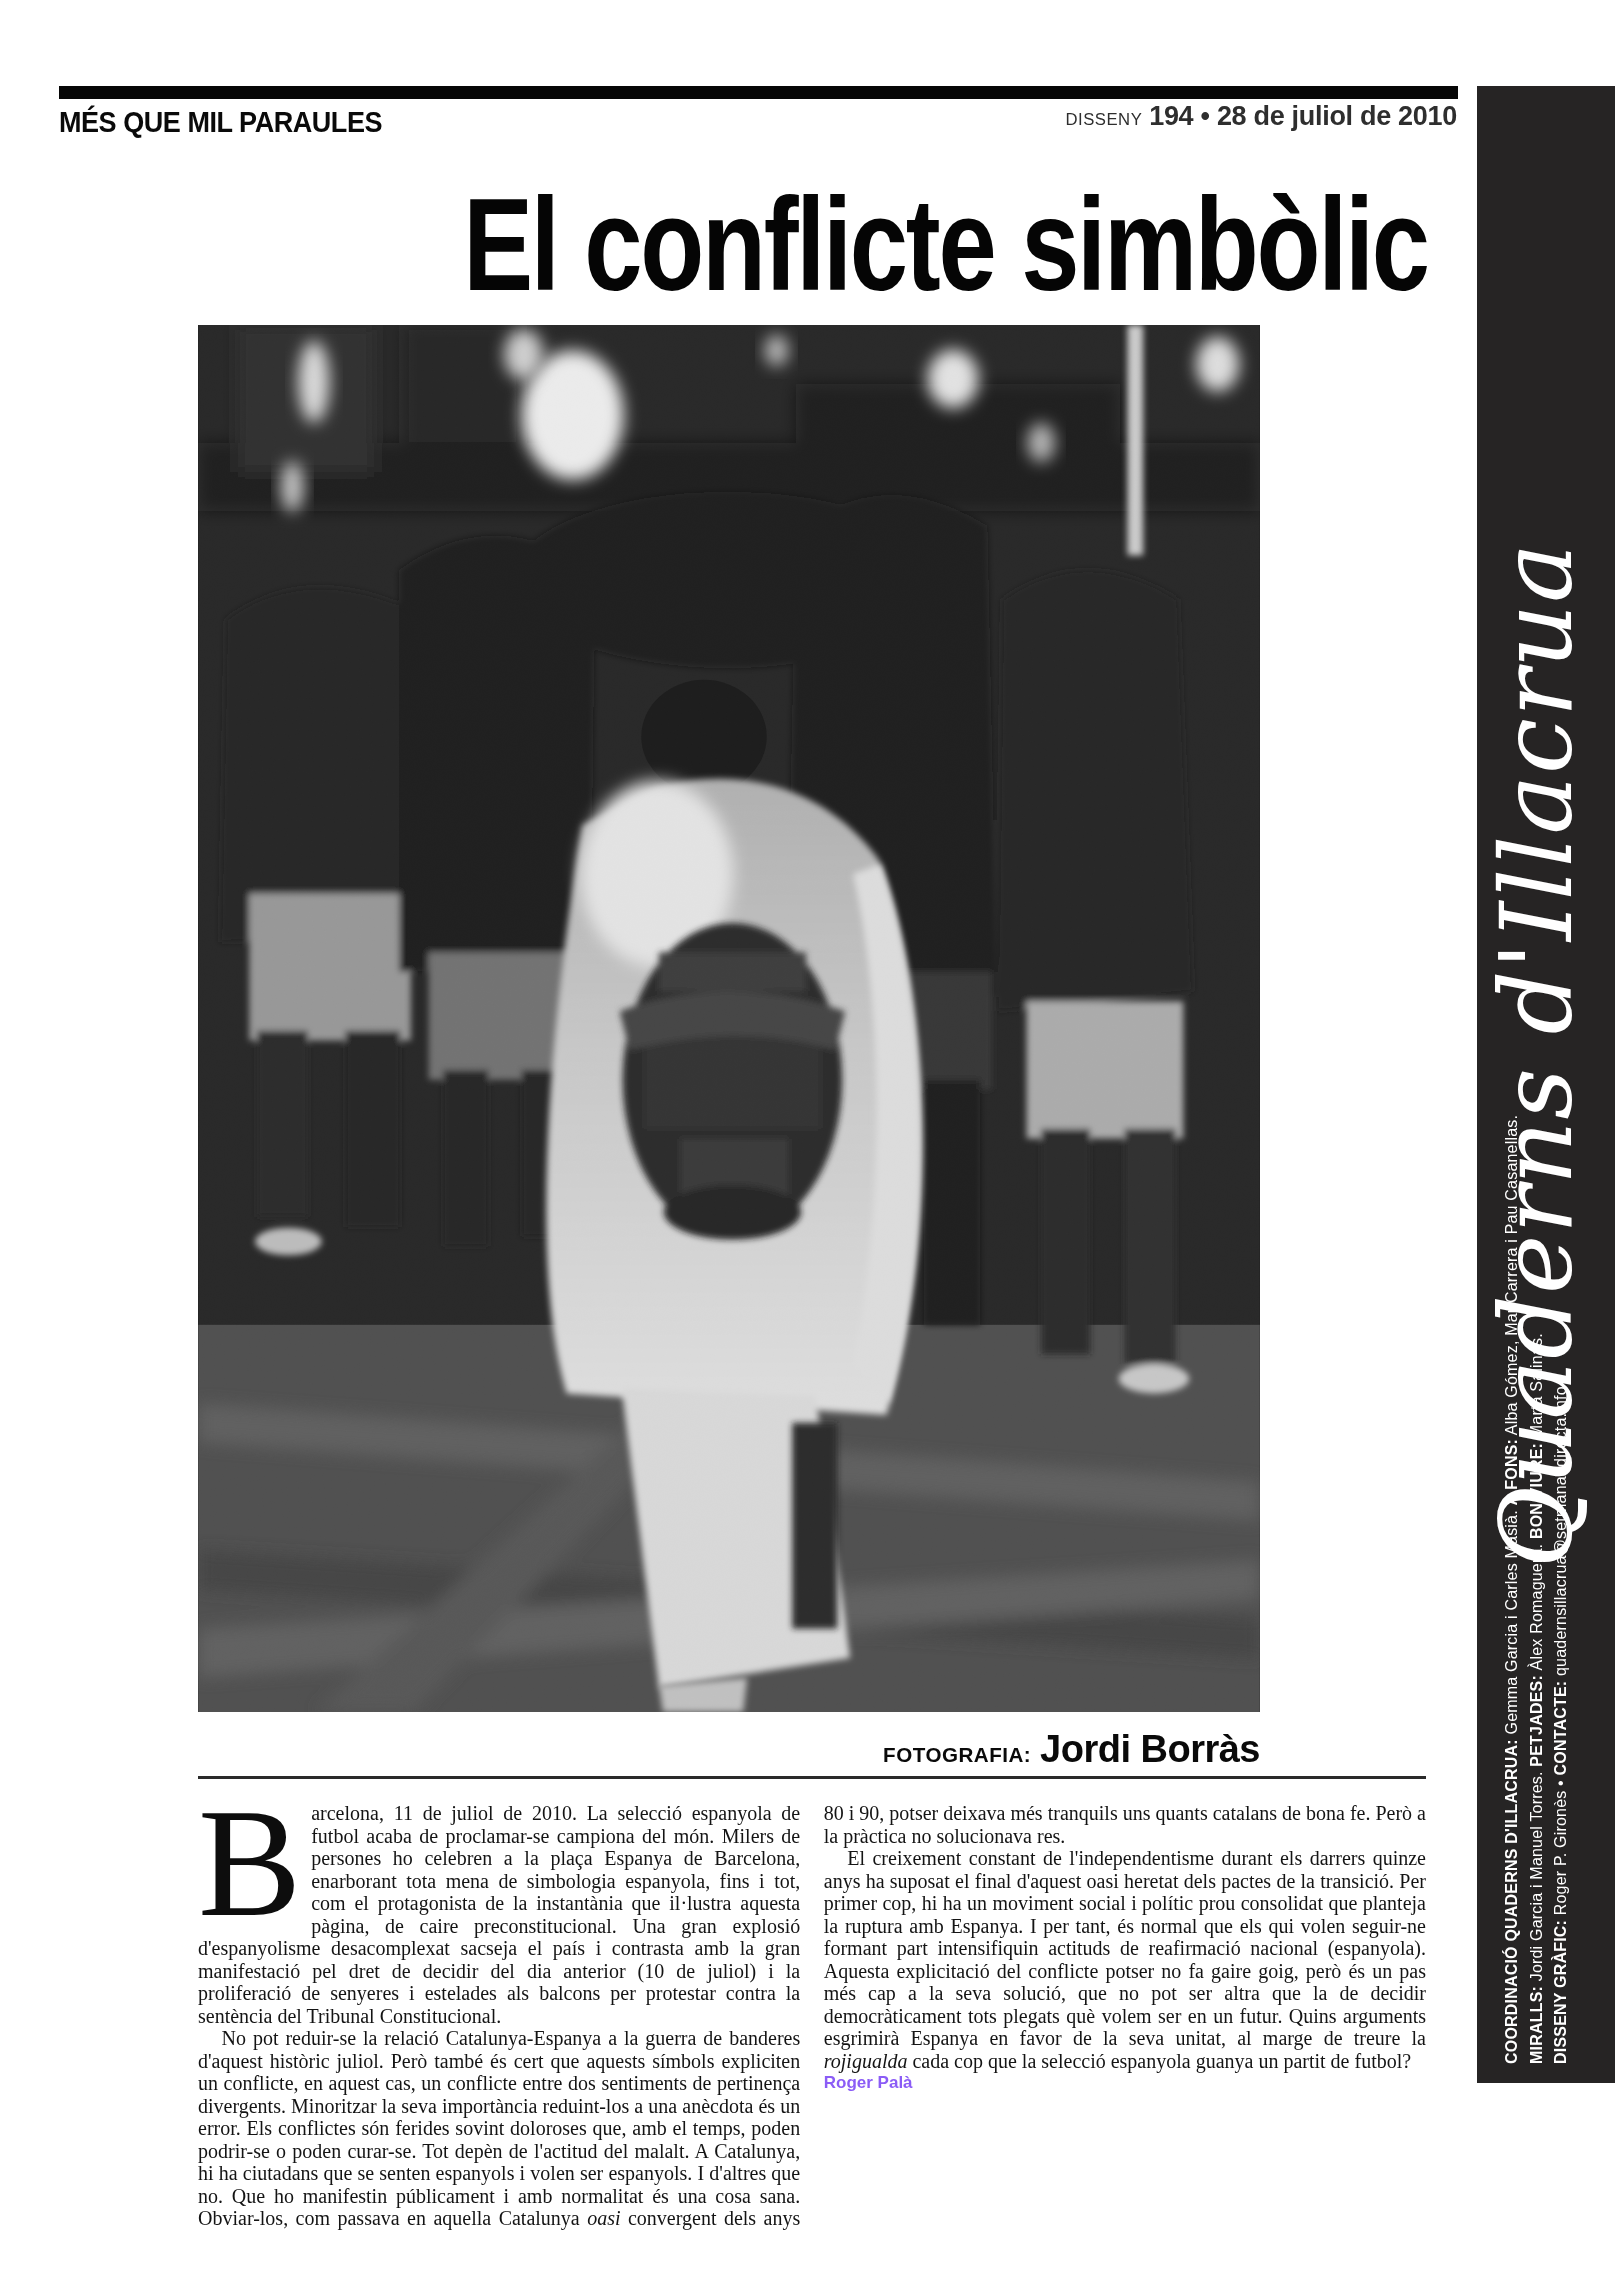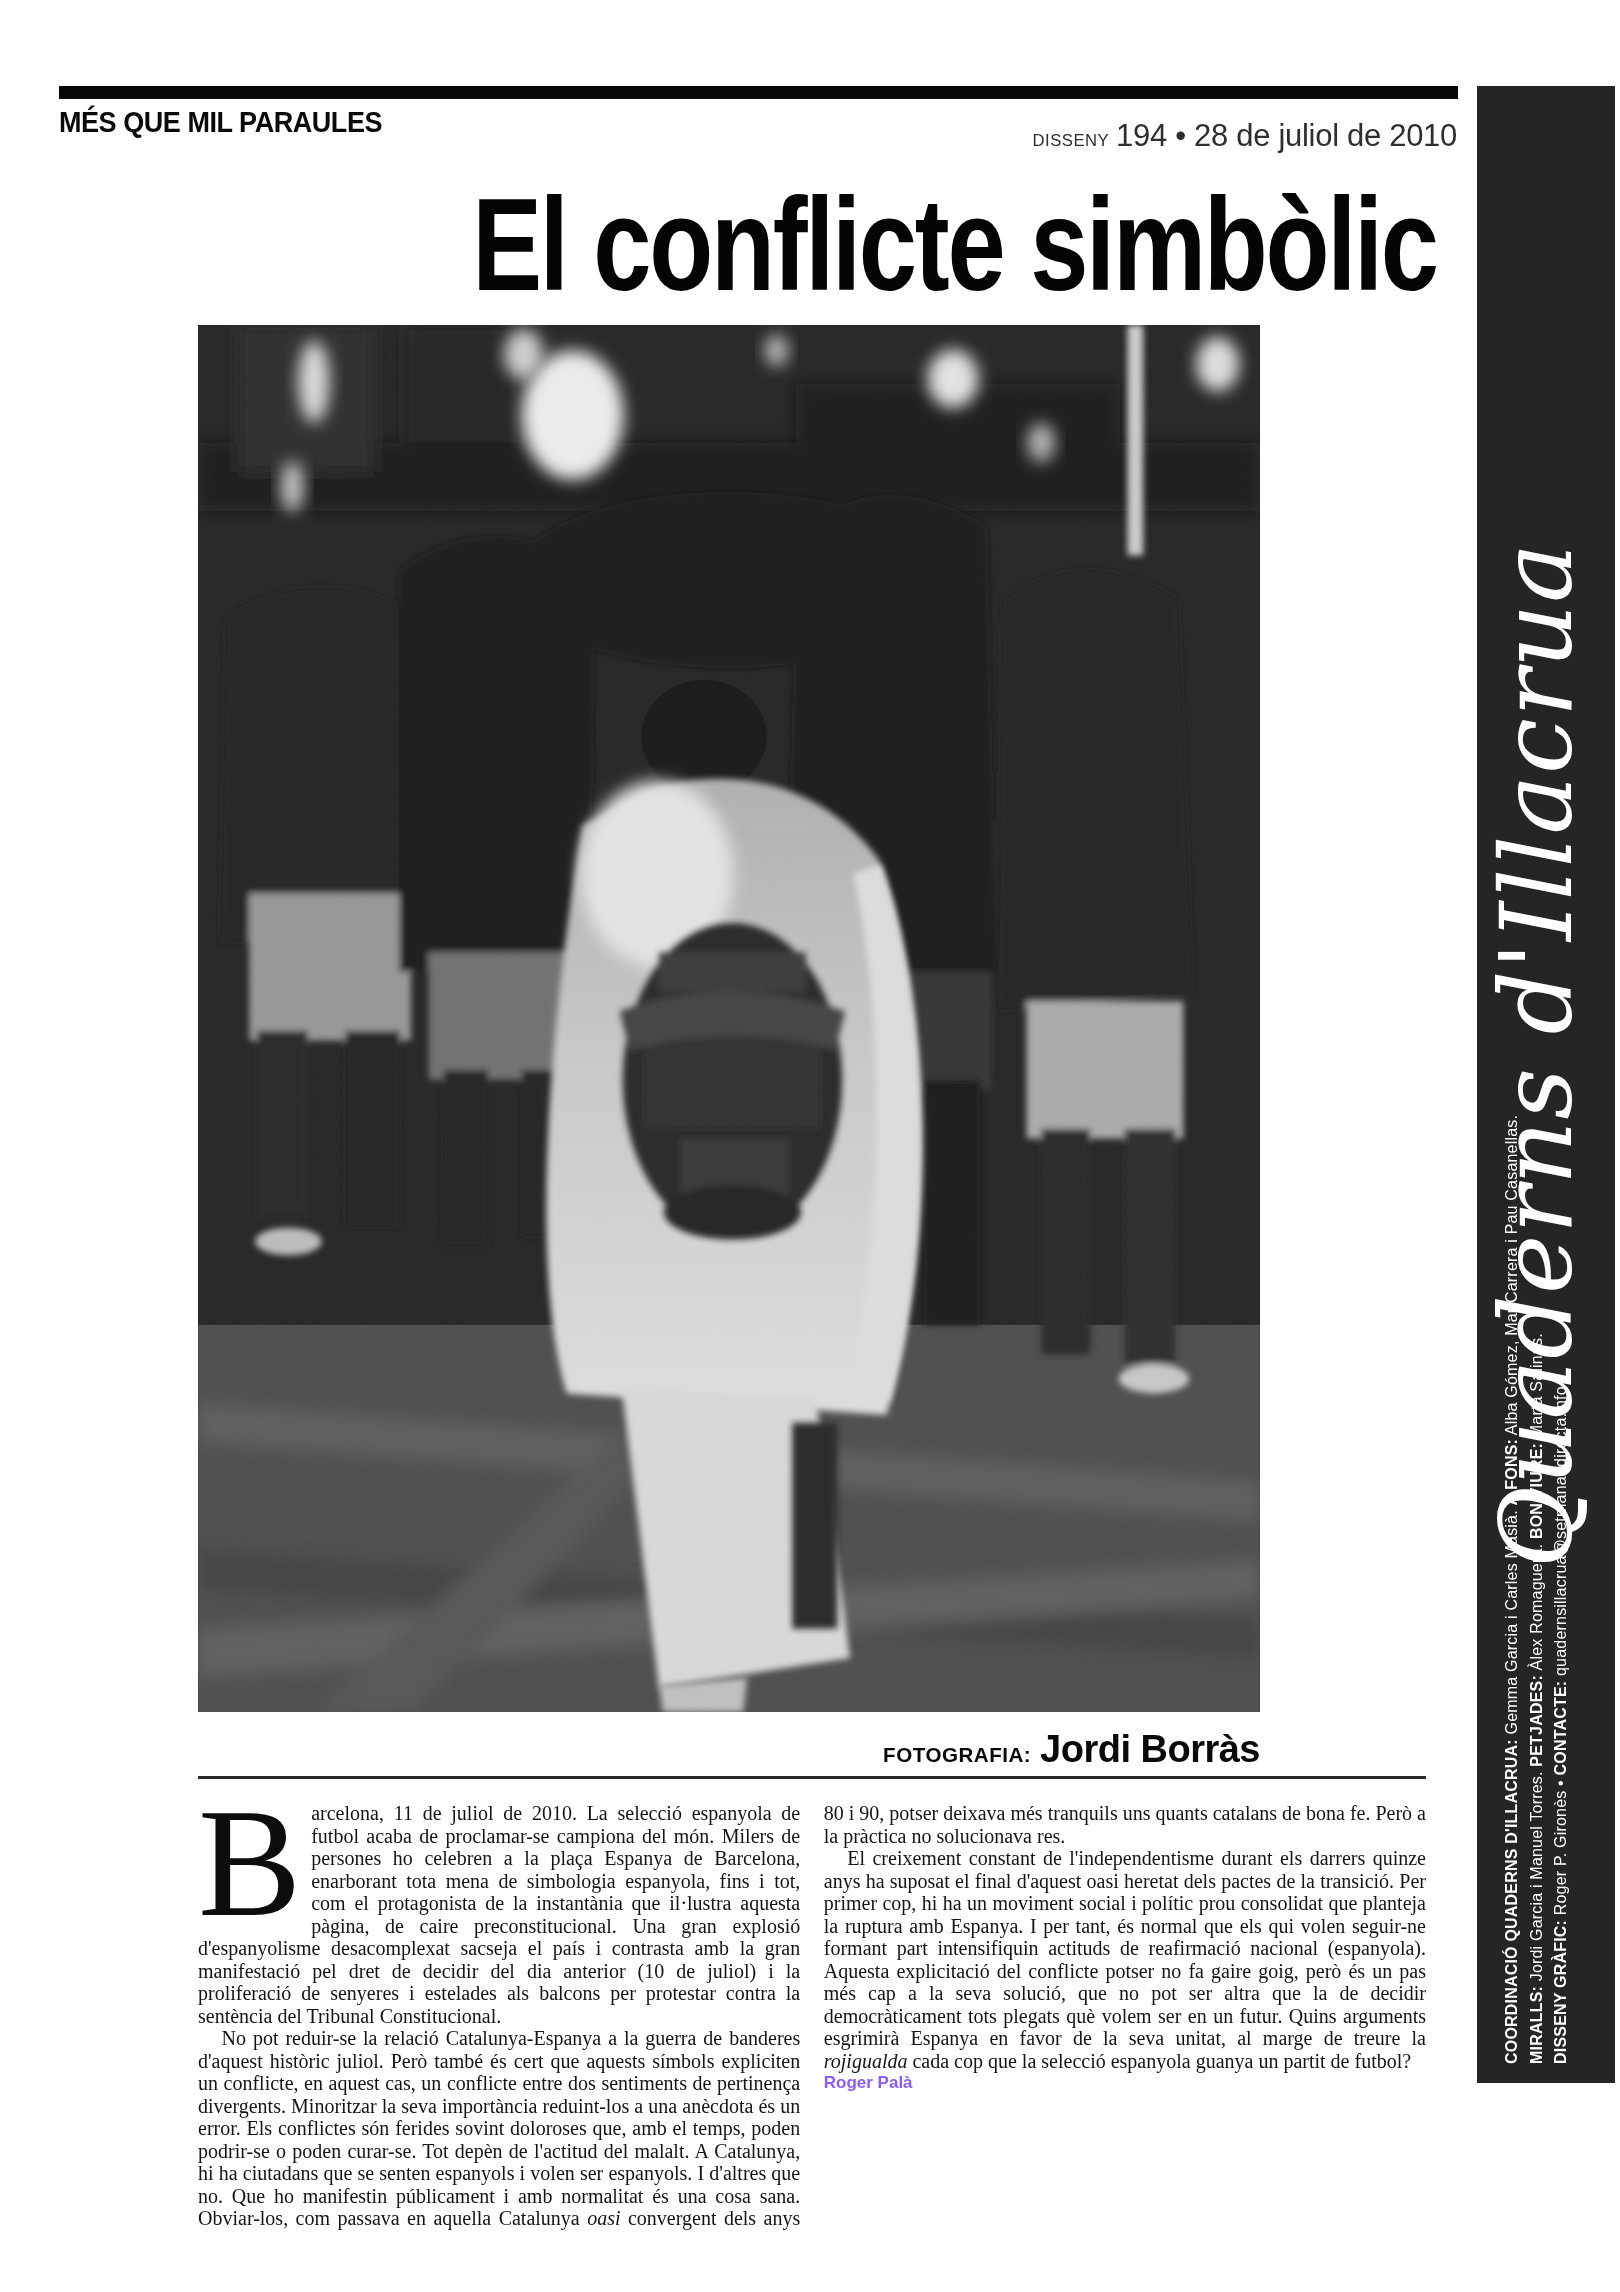--- a/index.html
+++ b/index.html
@@ -12,24 +12,24 @@
   .section-label{
     position:absolute;left:59px;top:105px;font-size:30px;font-weight:bold;
     letter-spacing:-0.5px;white-space:nowrap;
   }
   .section-label .squeeze{display:inline-block;transform:scaleX(.9);transform-origin:left center;}
   .issue-line{
     position:absolute;top:101px;right:163px;display:flex;align-items:baseline;gap:6.9px;
     color:#2e2e2e;white-space:nowrap;
   }
   .issue-line .masthead{font-size:16.7px;letter-spacing:0.5px;font-weight:400;}
-  .issue-line .issue-date{font-size:31px;font-weight:400;letter-spacing:-0.3px;margin-top:17px;}
+  .issue-line .issue-date{font-size:27px;font-weight:700;letter-spacing:-0.3px;}
   
   .article-title{
-    position:absolute;left:204px;top:179px;width:1233px;text-align:right;
+    position:absolute;left:195px;top:179px;width:1233px;text-align:right;
     font-weight:bold;line-height:1;white-space:nowrap;
   }
   .article-title .squeeze{
     display:inline-block;transform:scaleX(.8);transform-origin:right bottom;
     font-size:131px;letter-spacing:-2.9px;color:#050505;
   }
   
   .photo-frame{position:absolute;left:198px;top:325px;width:1062px;height:1387px;background:#161616;}
   .photo-frame svg{display:block;}
   .photo-credit{

